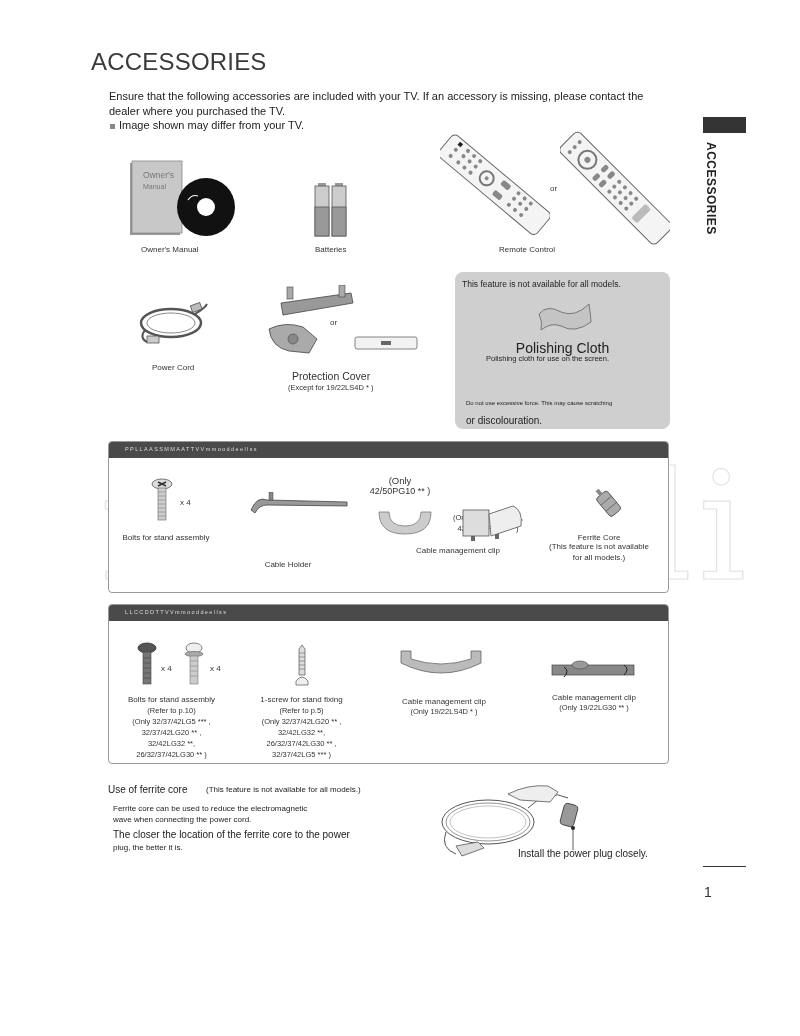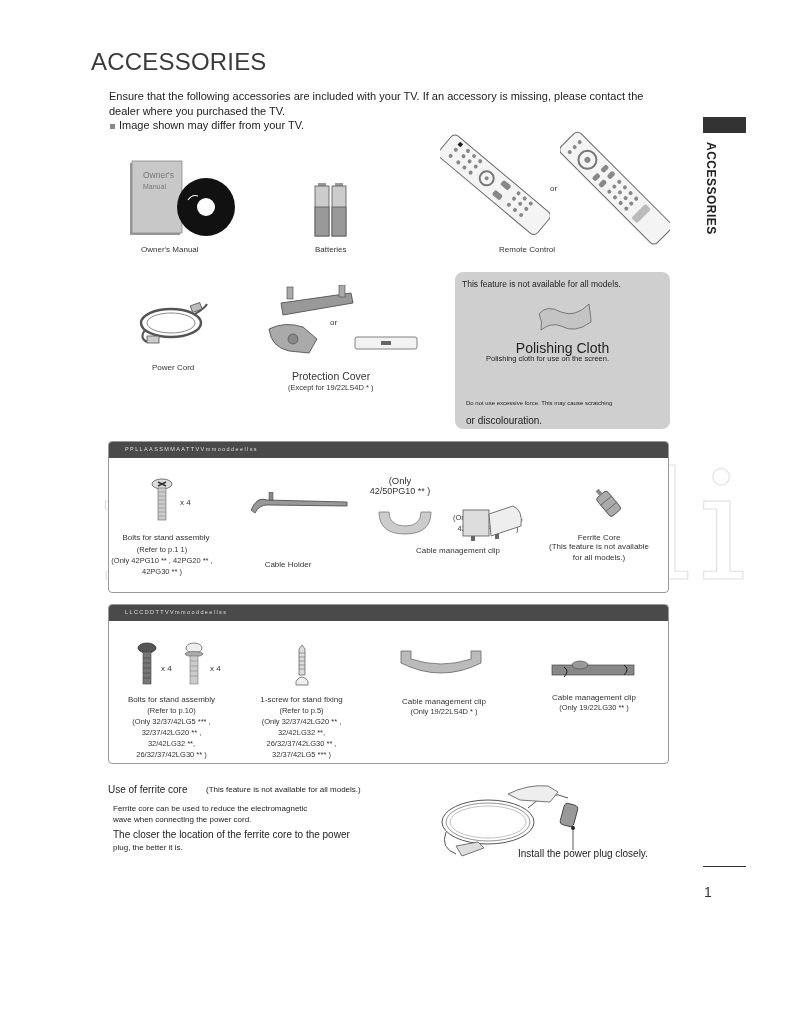--- a/index.html
+++ b/index.html
@@ -206,25 +206,20 @@
         <line x1="7" y1="18" x2="15" y2="18"></line>
         <line x1="7" y1="22" x2="15" y2="22"></line>
         <line x1="7" y1="26" x2="15" y2="26"></line>
         <line x1="7" y1="30" x2="15" y2="30"></line>
         <line x1="7" y1="34" x2="15" y2="34"></line>
         <line x1="7" y1="38" x2="15" y2="38"></line>
       </g>
   </svg>
   <div style="position:absolute;left:71px;top:56px;" class="caption">x 4</div>
   <div style="position:absolute;left:12px;top:91px;width:90px;" class="caption">Bolts for stand assembly</div>
-  <div style="position:absolute;left:0px;top:102px;width:106px;" class="caption-sm">
-    <div>(Refer to p.1 1)</div>
-    <div>(Only 42PG10 ** , 42PG20 ** ,</div>
-    <div>42PG30 ** )</div>
-  </div>
 
   <svg style="position:absolute;left:140px;top:50px;" width="100" height="22" viewBox="0 0 100 22">
     <path d="M2 18 q6 -14 16 -10 l80 2 l0 4 l-80 -1 q-8 0 -12 8z" fill="#999" stroke="#444" stroke-width="0.8"></path>
     <rect x="20" y="0" width="4" height="8" fill="#888" stroke="#444" stroke-width="0.5"></rect>
   </svg>
   <div style="position:absolute;left:124px;top:91px;width:110px;margin-top:27px;" class="caption">Cable Holder</div>
 
   <div style="position:absolute;left:256px;top:33px;width:70px;font-size:9px;" class="caption-sm">
     <div style="font-size:9.5px;">(Only</div>
     <div>42/50PG10 ** )</div>

